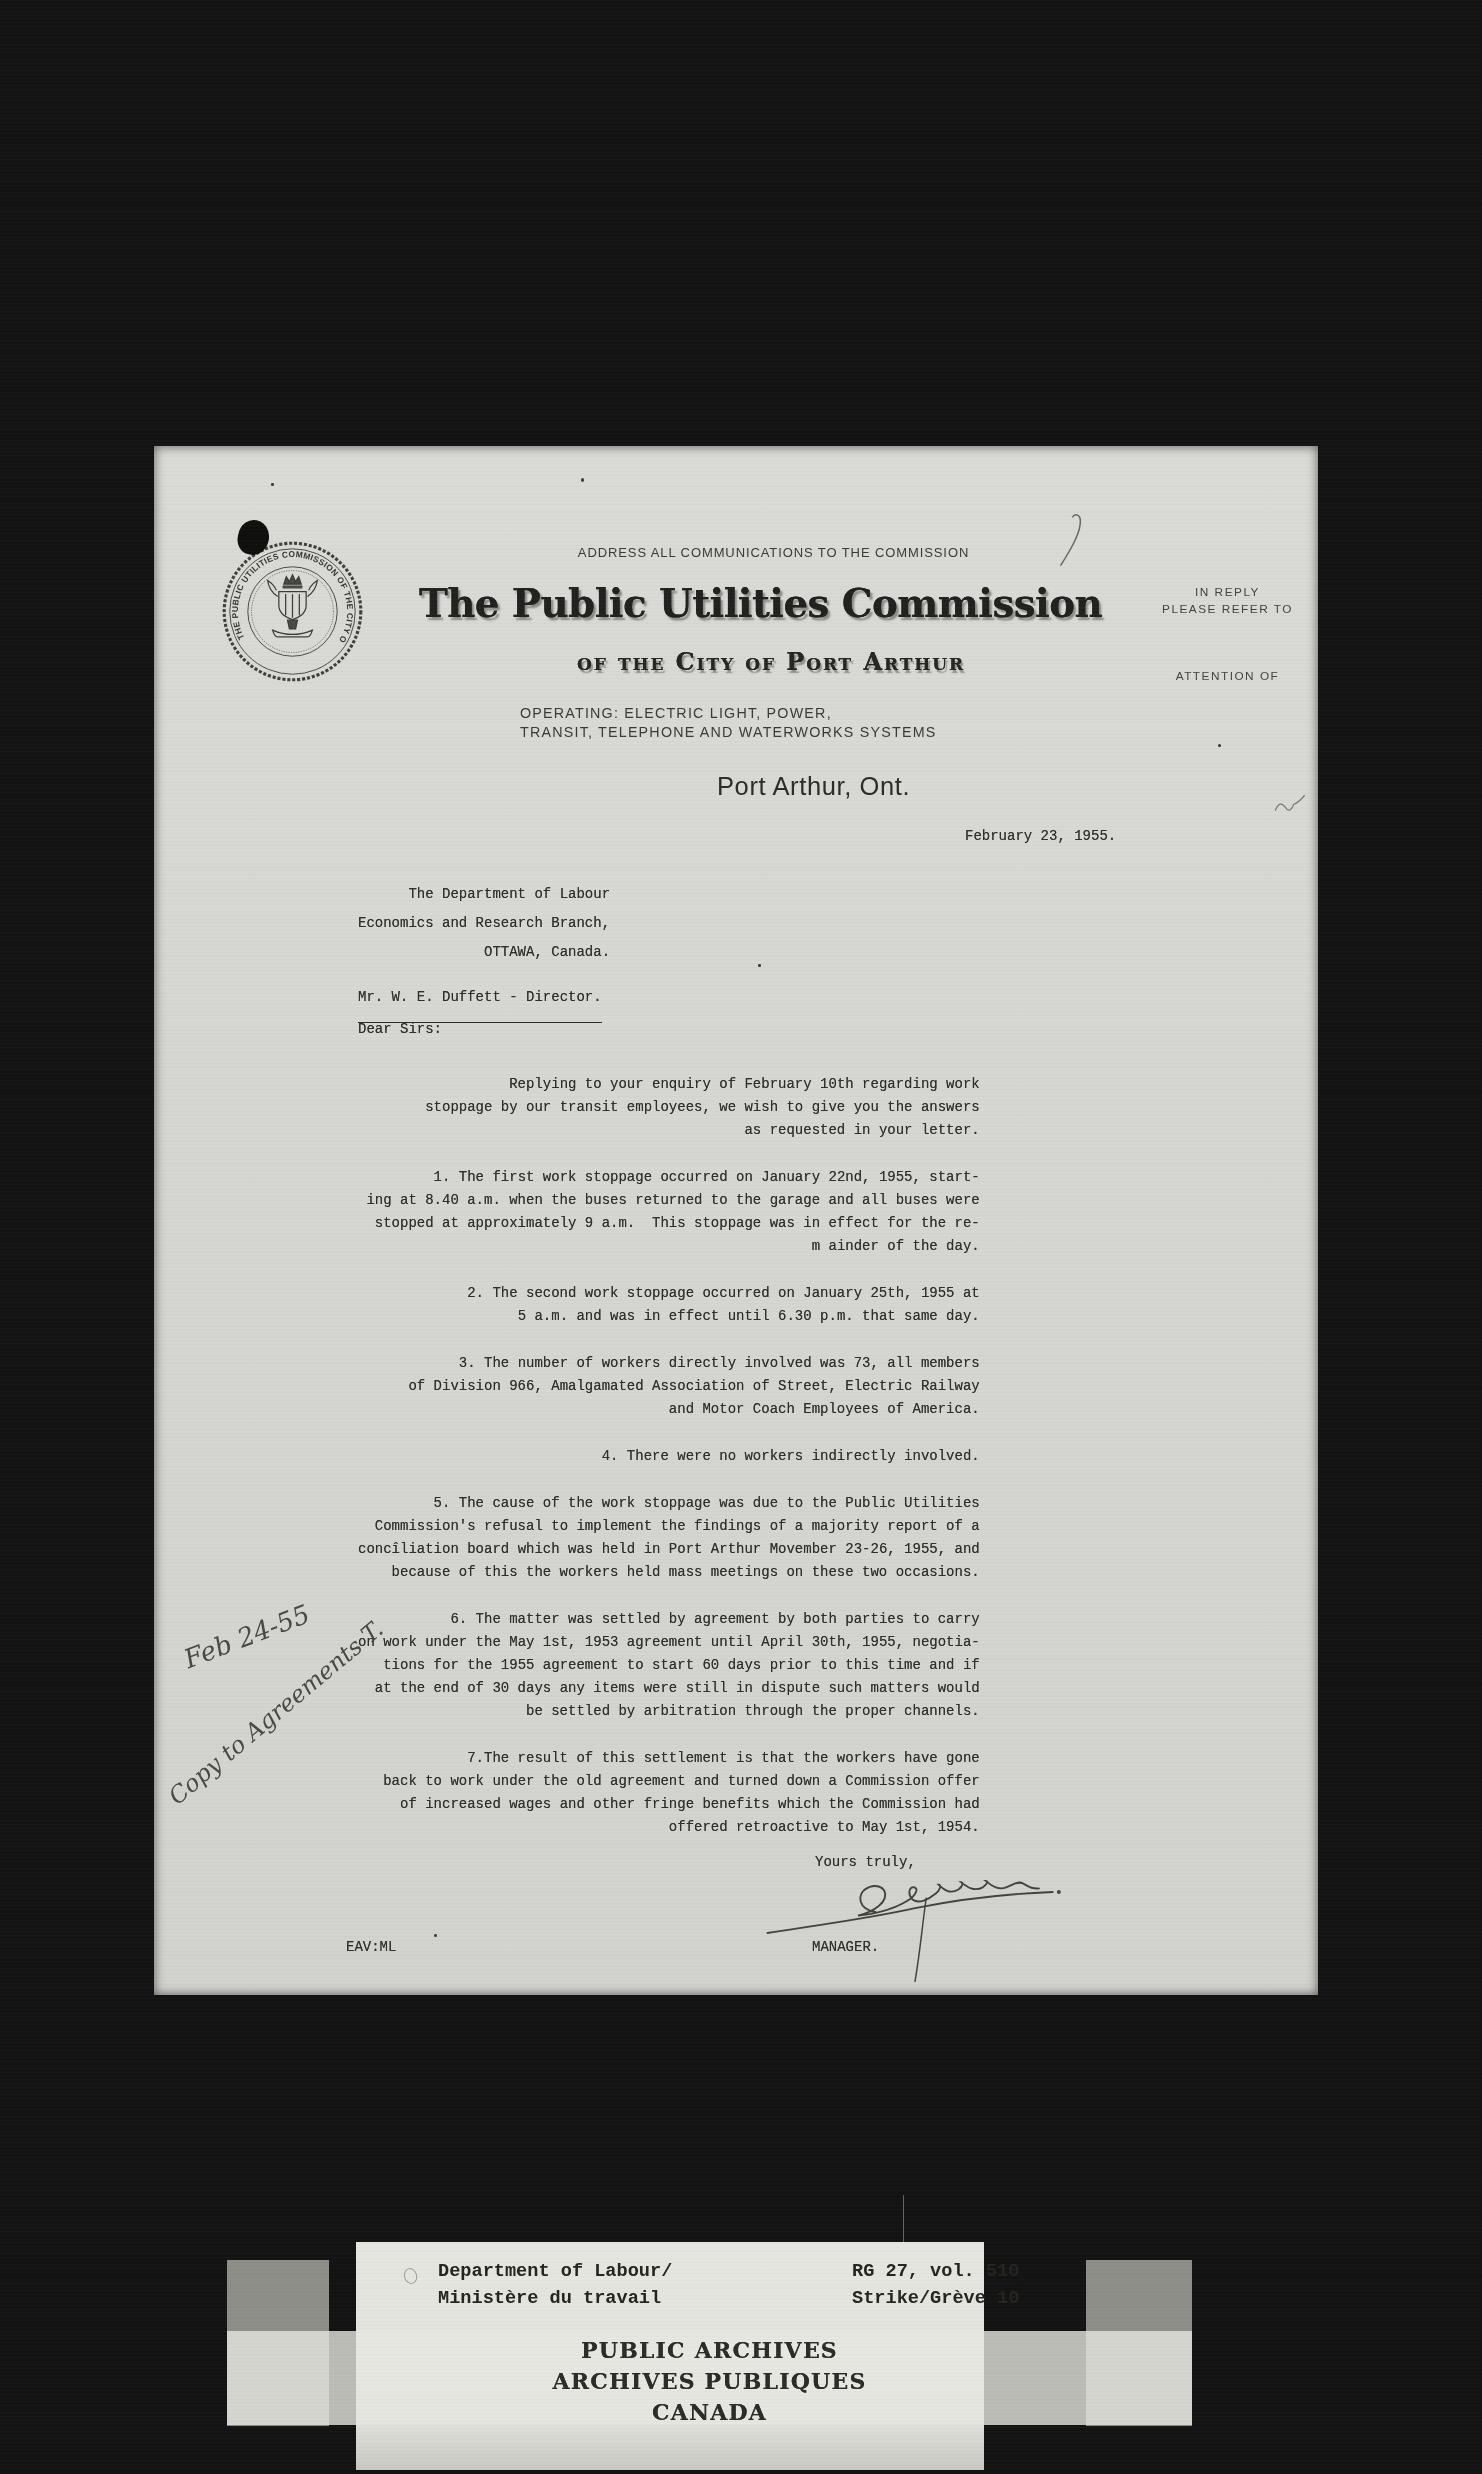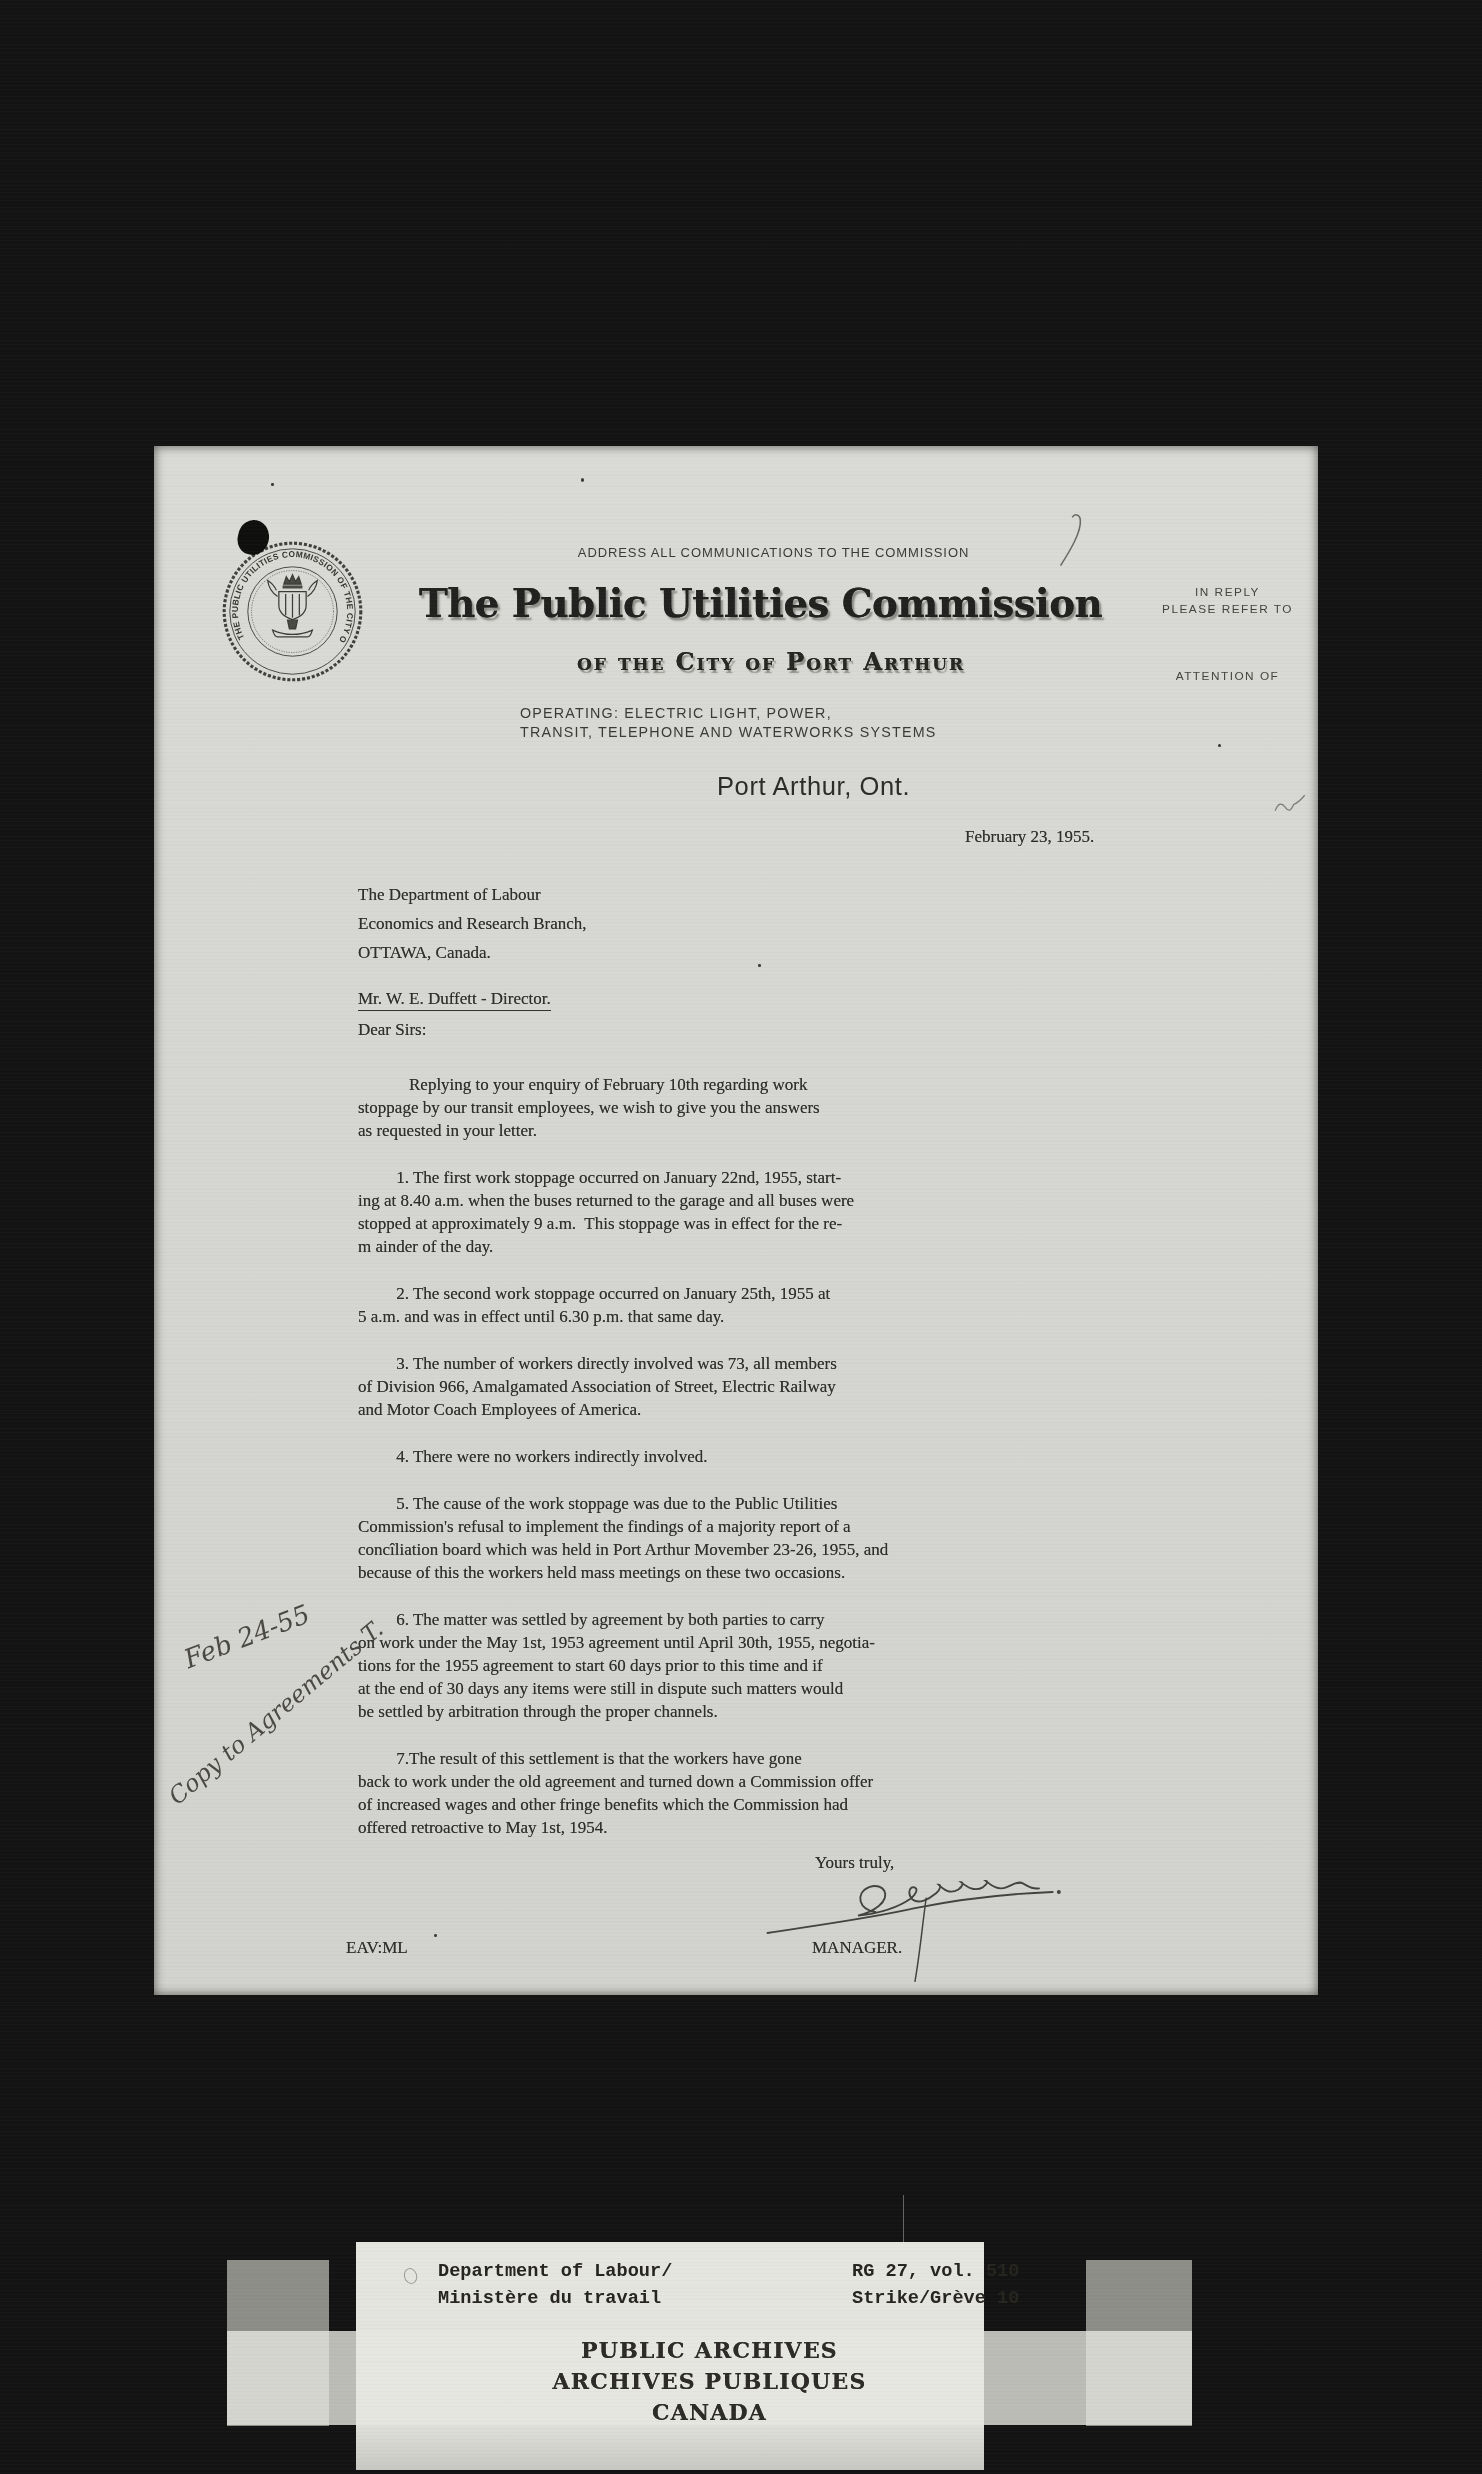--- a/index.html
+++ b/index.html
@@ -17,26 +17,26 @@
   .lh-refer{position:absolute;color:#44443f;font-size:11.8px;letter-spacing:1.5px;text-align:center;line-height:16.7px;}
   .lh-title{position:absolute;text-align:center;font-family:"DejaVu Serif","Liberation Serif",serif;
         font-weight:bold;font-size:40px;color:#21211f;transform:scaleX(.97);letter-spacing:-0.6px;
         text-shadow:0 0 0.6px #3a3a38,2.5px 3.1px 1.9px rgba(75,75,70,.55);}
   .lh-subtitle{position:absolute;text-align:center;font-family:"DejaVu Serif","Liberation Serif",serif;
         font-weight:bold;font-size:24px;font-variant:small-caps;letter-spacing:1.9px;color:#26262            2;
         color:#262622;text-shadow:0 0 0.6px #3a3a38,1.9px 2.5px 1.2px rgba(75,75,70,.5);}
   .lh-operating{position:absolute;color:#3a3a36;font-size:14.3px;letter-spacing:1.2px;line-height:18.6px;}
   .lh-place{position:absolute;font-size:25px;color:#2b2b29;letter-spacing:0.6px;transform:scaleX(1.02);transform-origin:left;}
   
-  .tw{font-family:Liberation Serif, serif;font-size:17px;color:#2e2e2b;
-      text-shadow:0 0 0.6px rgba(46,46,43,.65);}
+  .tw{font-family:Liberation Mono, monospace;font-size:14px;color:#2e2e2b;
+      text-shadow:0 0 0.6px rgba(46,46,43,.65);text-align:right;}
   .tline{white-space:pre;height:23px;line-height:23px;}
   .para-gap{margin-top:24px;}
   .recipient .tline{height:29px;line-height:29px;}
-  .underlined{border-bottom:1.9px solid #2e2e2b;padding-bottom:1px;display:inline-block;}
+  .underlined{border-bottom:1.9px solid #2e2e2b;padding-bottom:17px;display:inline-block;}
   
   .hand{position:absolute;font-family:"DejaVu Serif","Liberation Serif",serif;font-style:italic;
         color:#3f3d38;transform-origin:left top;white-space:nowrap;opacity:.92;}
   
   .tab{position:absolute;background:#8e8e88;}
   .card{position:absolute;left:356px;top:2242px;width:628px;height:228px;z-index:2;
         background:linear-gradient(180deg,#e6e6e1 0%,#e2e2dd 78%,#c8c8c3 100%);}
   .card .tw-label{position:absolute;font-family:"Liberation Mono","DejaVu Sans Mono",monospace;
         font-weight:bold;font-size:18.6px;color:#26241f;white-space:nowrap;}
   .card-mark{position:absolute;width:11px;height:13.6px;border:1.2px solid #6a6a64;border-radius:50%;

